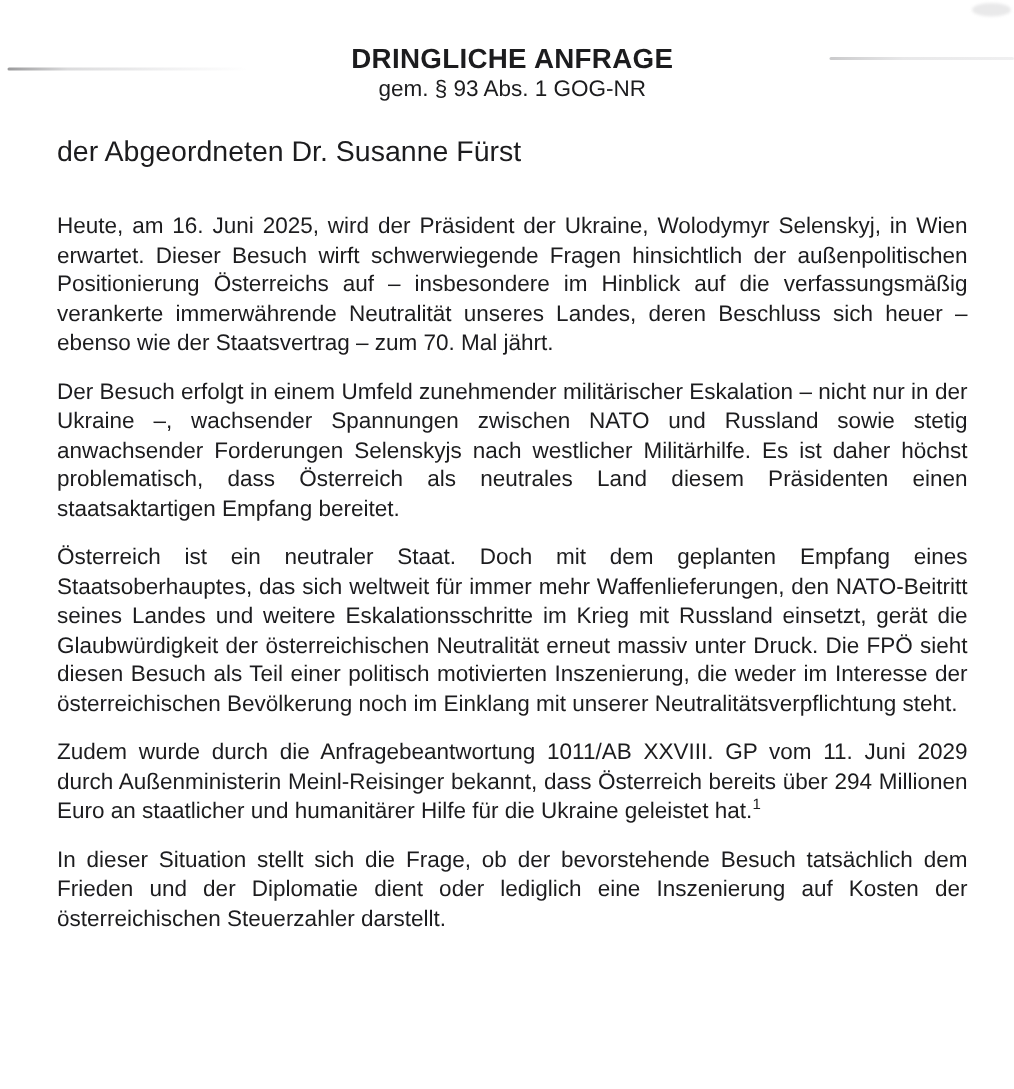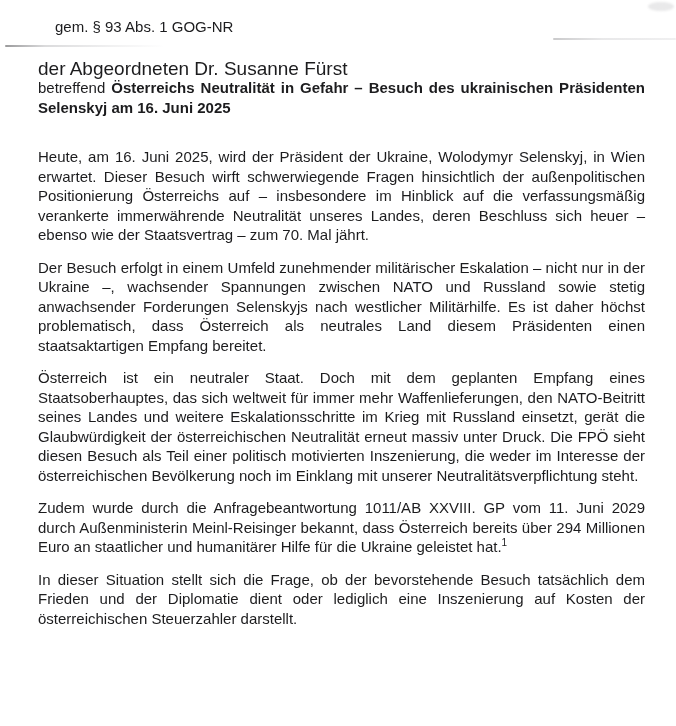--- a/index.html
+++ b/index.html
@@ -57,24 +57,24 @@
   }
   .doc-title {
     margin: 28px 0 0 0;
     font-size: 18.5px;
     line-height: 22px;
     font-weight: bold;
     text-align: center;
     letter-spacing: 0.2px;
   }
   .doc-subtitle {
-    margin: 17px;
+    margin: 0;
     font-size: 15px;
     line-height: 19.5px;
-    text-align: left;
+    text-align: center;
   }
   .address-block {
     margin-top: 22px;
   }
   .address-line {
     font-size: 19px;
     line-height: 19.5px;
   }
   .subject-line {
     margin: 0;
@@ -105,26 +105,26 @@
 </style>
 </head>
 <body>
 
 <div class="page">
 
   <div class="scan-line-left"></div>
   <div class="scan-line-right"></div>
   <div class="scan-smudge"></div>
 
+  <h1 class="doc-title">DRINGLICHE ANFRAGE</h1>
 
   <p class="doc-subtitle">gem. § 93 Abs. 1 GOG-NR</p>
 
   <div class="address-block">
     <div class="address-line">der Abgeordneten Dr. Susanne Fürst</div>
-    <p class="subject-line"><span class="subject-prefix">betreffend</span> <span class="subject-bold">Österreichs Neutralität in Gefahr – Besuch des ukrainischen Präsidenten Selenskyj am 16. Juni 2025</span></p>
   </div>
 
   <div class="body-block">
     <p class="body-par">Heute, am 16. Juni 2025, wird der Präsident der Ukraine, Wolodymyr Selenskyj, in Wien erwartet. Dieser Besuch wirft schwerwiegende Fragen hinsichtlich der außenpolitischen Positionierung Österreichs auf – insbesondere im Hinblick auf die verfassungsmäßig verankerte immerwährende Neutralität unseres Landes, deren Beschluss sich heuer – ebenso wie der Staatsvertrag – zum 70. Mal jährt.</p>
     <p class="body-par">Der Besuch erfolgt in einem Umfeld zunehmender militärischer Eskalation – nicht nur in der Ukraine –, wachsender Spannungen zwischen NATO und Russland sowie stetig anwachsender Forderungen Selenskyjs nach westlicher Militärhilfe. Es ist daher höchst problematisch, dass Österreich als neutrales Land diesem Präsidenten einen staatsaktartigen Empfang bereitet.</p>
     <p class="body-par">Österreich ist ein neutraler Staat. Doch mit dem geplanten Empfang eines Staatsoberhauptes, das sich weltweit für immer mehr Waffenlieferungen, den NATO-Beitritt seines Landes und weitere Eskalationsschritte im Krieg mit Russland einsetzt, gerät die Glaubwürdigkeit der österreichischen Neutralität erneut massiv unter Druck. Die FPÖ sieht diesen Besuch als Teil einer politisch motivierten Inszenierung, die weder im Interesse der österreichischen Bevölkerung noch im Einklang mit unserer Neutralitätsverpflichtung steht.</p>
     <p class="body-par"><span>Zudem wurde durch die Anfragebeantwortung 1011/AB XXVIII. GP vom 11. Juni 2029 durch Außenministerin Meinl-Reisinger bekannt, dass Österreich bereits über 294 Millionen Euro an staatlicher und humanitärer Hilfe für die Ukraine geleistet hat.</span><sup class="footnote-ref">1</sup></p>
     <p class="body-par">In dieser Situation stellt sich die Frage, ob der bevorstehende Besuch tatsächlich dem Frieden und der Diplomatie dient oder lediglich eine Inszenierung auf Kosten der österreichischen Steuerzahler darstellt.</p>
   </div>
 

